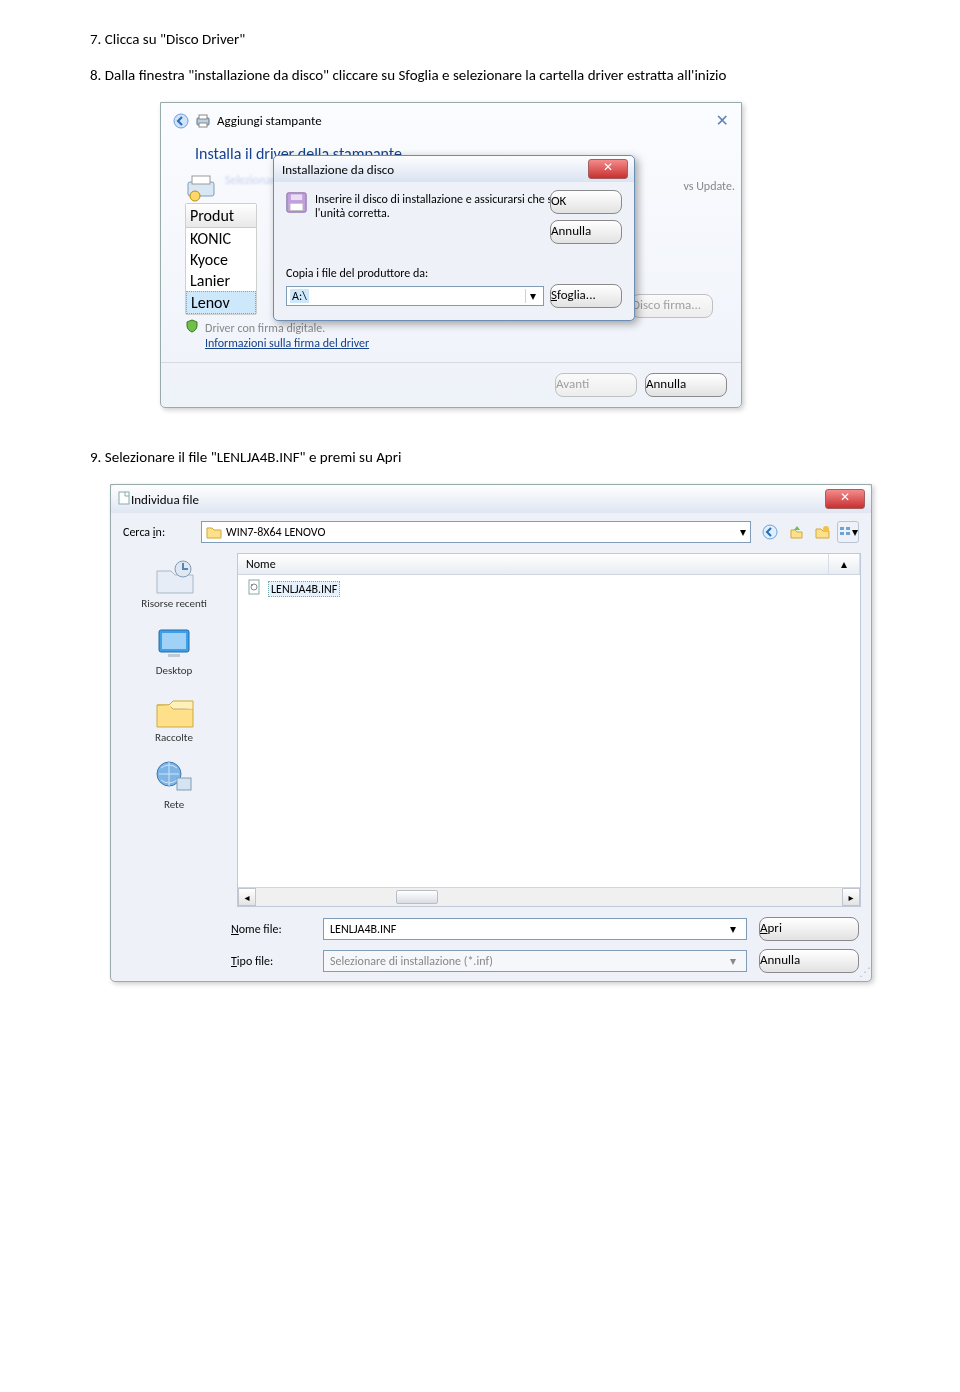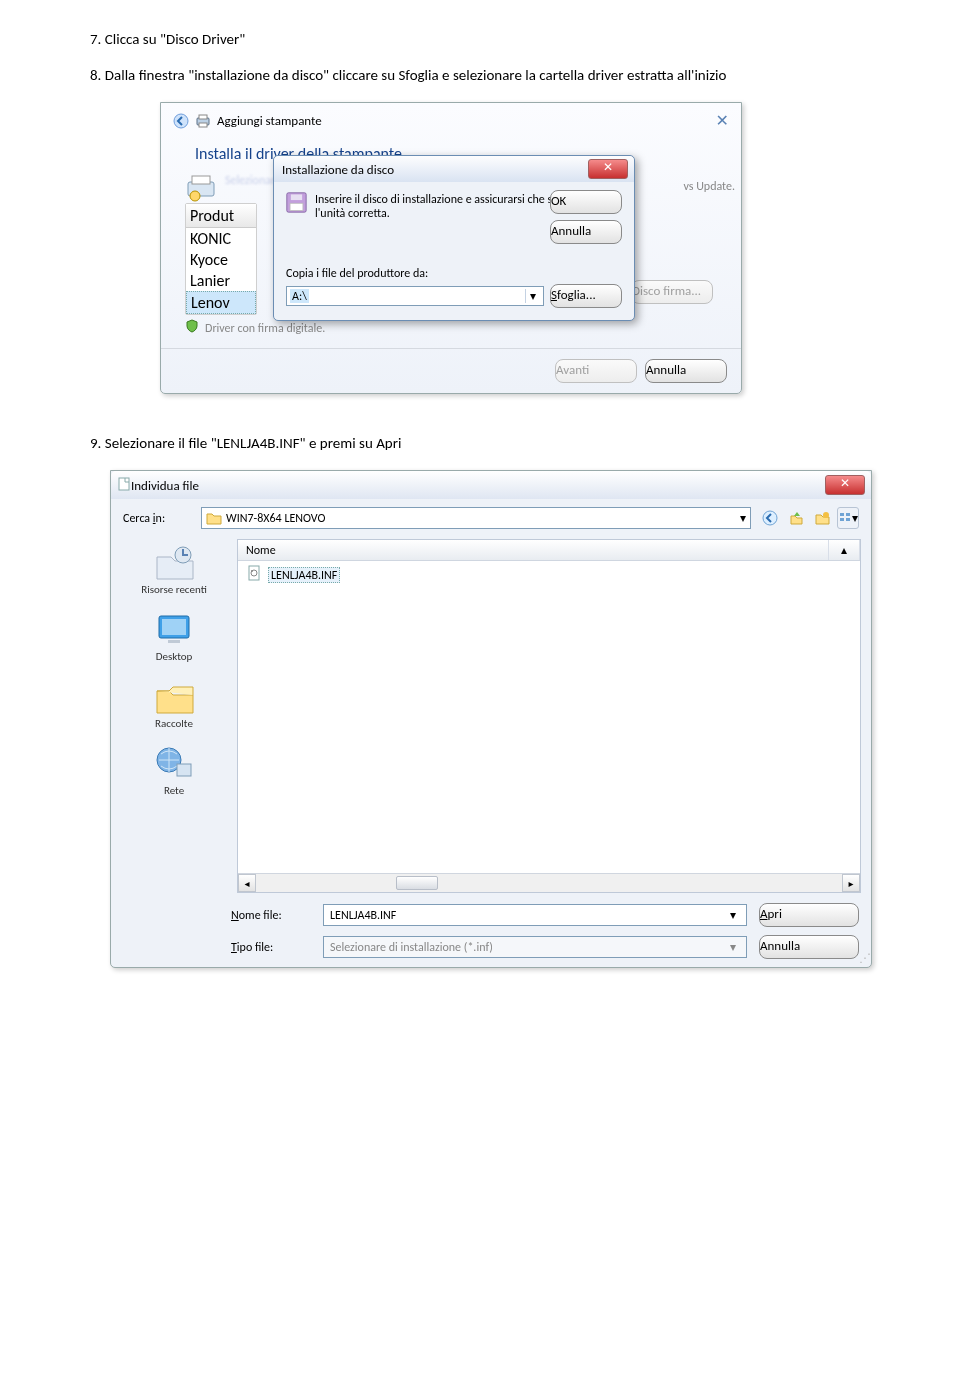--- a/index.html
+++ b/index.html
@@ -129,20 +129,21 @@
       </div>
 
       <div class="sc1-sig">
         <span>
           <svg width="14" height="14" viewBox="0 0 14 14">
               <path d="M7 1 L12 3 V7 C12 10 9 12.5 7 13 C5 12.5 2 10 2 7 V3 Z" fill="#6fbf4a" stroke="#3a7a20"></path>
             </svg>
         </span>
         <span>Driver con firma digitale.</span>
       </div>
+      <div class="sc1-link">Informazioni sulla firma del driver</div>
 
       <div class="sc1-btns-right">
         <div class="btn dis" style="min-width:110px">Windows Update</div>
         <div class="btn dis">Disco firma...</div>
       </div>
     </div>
     <div class="sc1-foot">
       <div class="btn dis">Avanti</div>
       <div class="btn">Annulla</div>
     </div>

